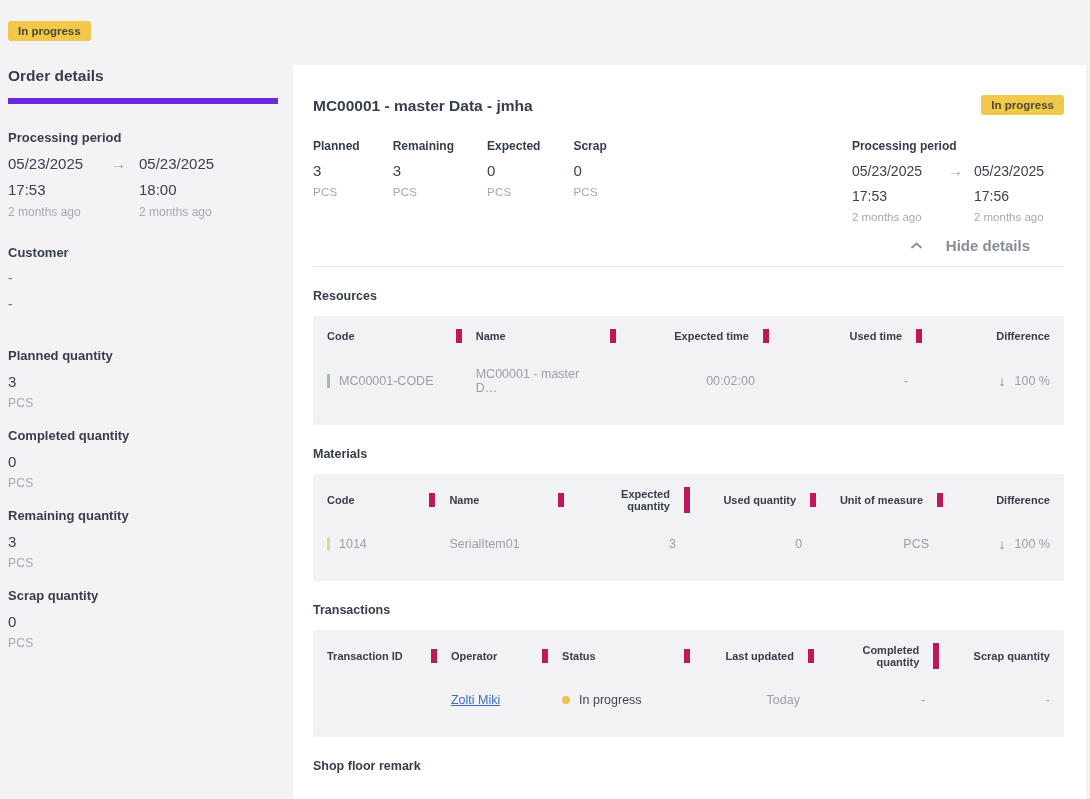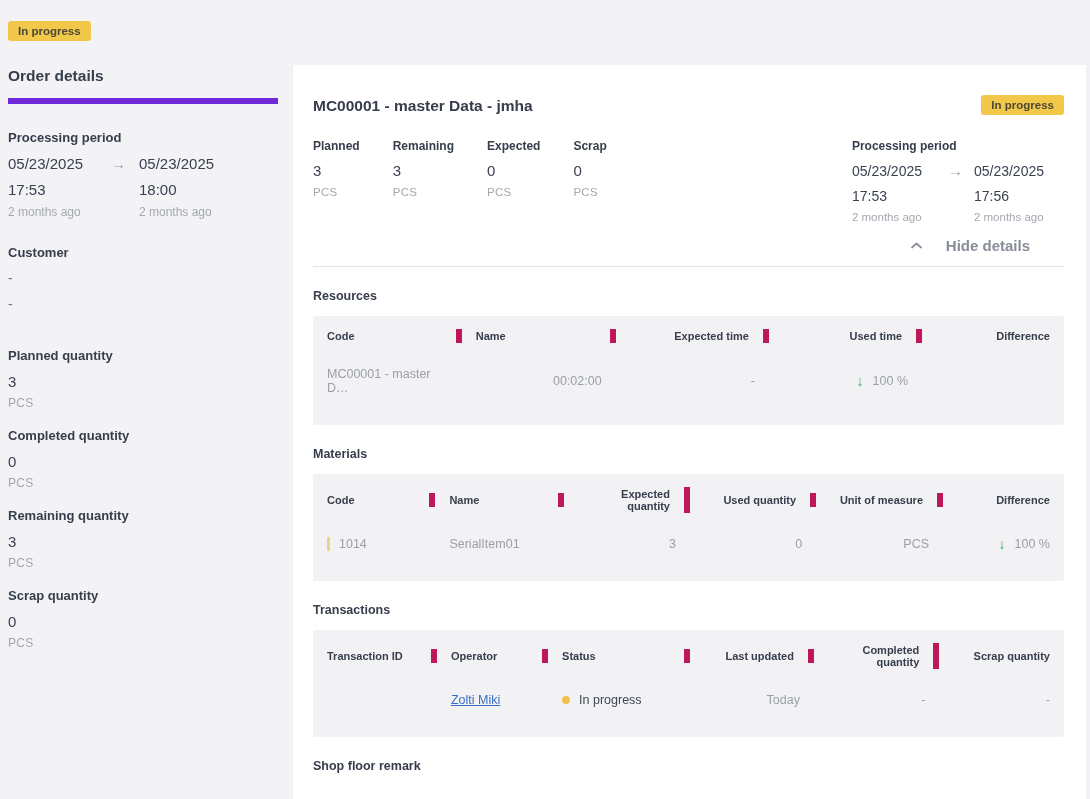--- a/index.html
+++ b/index.html
@@ -228,20 +228,24 @@
         <div class="section-label">Resources</div>
         <div class="table">
           <div class="t-head cols-res">
             <div class="th">Code</div>
             <div class="th">Name</div>
             <div class="th right">Expected time</div>
             <div class="th right">Used time</div>
             <div class="th right">Difference</div>
           </div>
           <div class="t-row cols-res">
+            <div class="td code-cell">
+              <span class="color-bar bar-green"></span>
+              <span>MC00001-CODE</span>
+            </div>
             <div class="td">MC00001 - master D…</div>
             <div class="td right">00:02:00</div>
             <div class="td right">-</div>
             <div class="td diff-cell">
               <span class="down-arrow">↓</span>
               <span>100 %</span>
             </div>
           </div>
         </div>
       </div>

